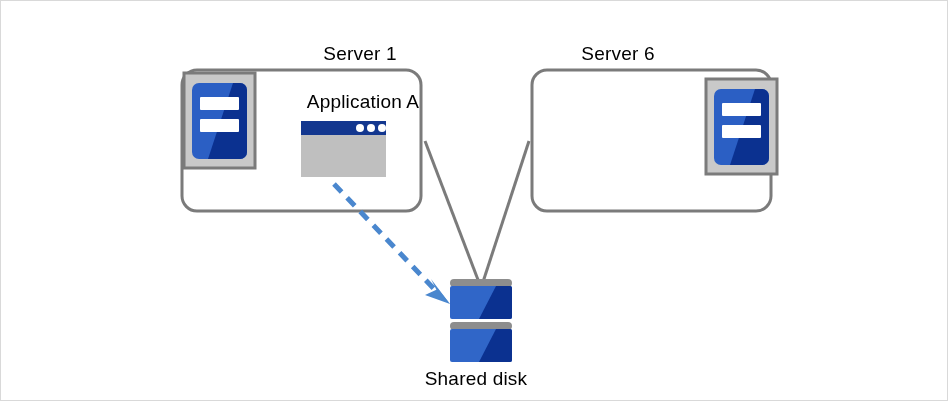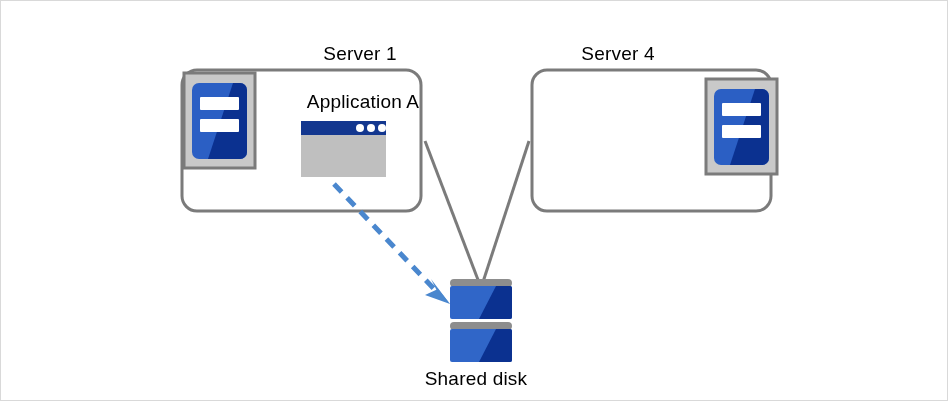--- a/index.html
+++ b/index.html
@@ -143,19 +143,19 @@
       <rect x="449" y="328" width="62" height="33" rx="2" fill="#3066c8"></rect>
       <g clip-path="url(#clip-disk-bottom)">
         <polygon points="511,328 511,361 478,361 495,328" fill="#0b3190"></polygon>
       </g>
     </g>
 
   </svg>
 
   <div class="diagram-label" id="label-server1">Server 1</div>
 
-  <div class="diagram-label" id="label-server2">Server 4</div>
+  <div class="diagram-label" id="label-server2">Server 6</div>
 
   <div class="diagram-label" id="label-shared-disk">Shared disk</div>
 
   <div class="diagram-label" id="label-app-a">Application A</div>
 
 </div>
 
 </body></html>

